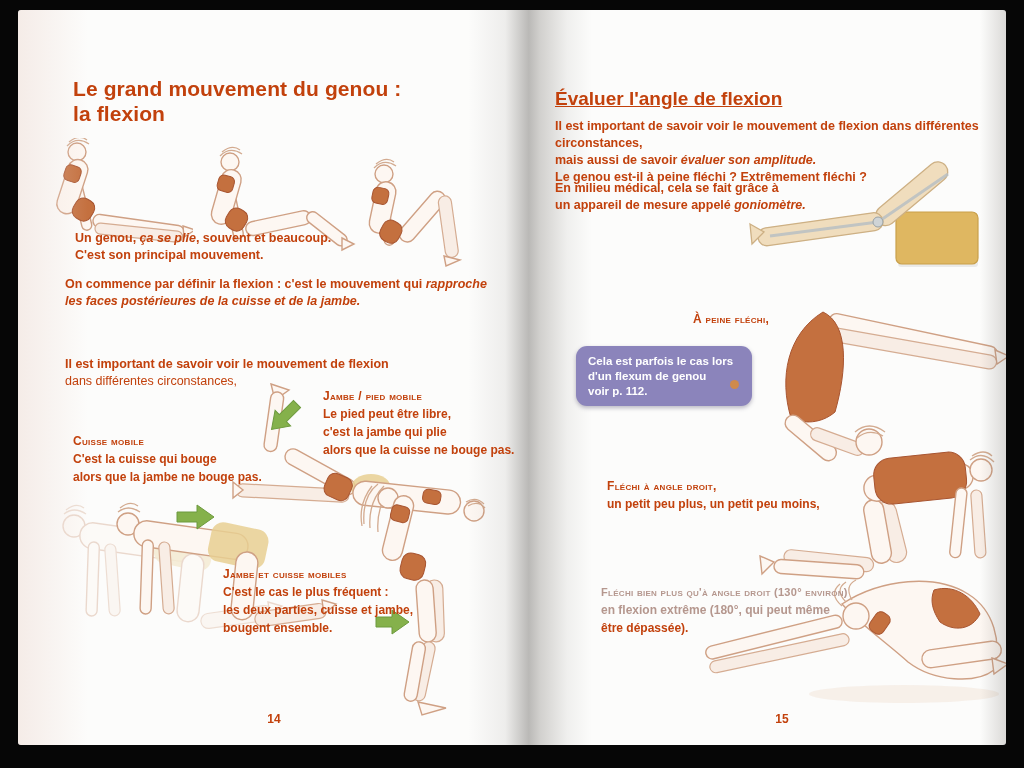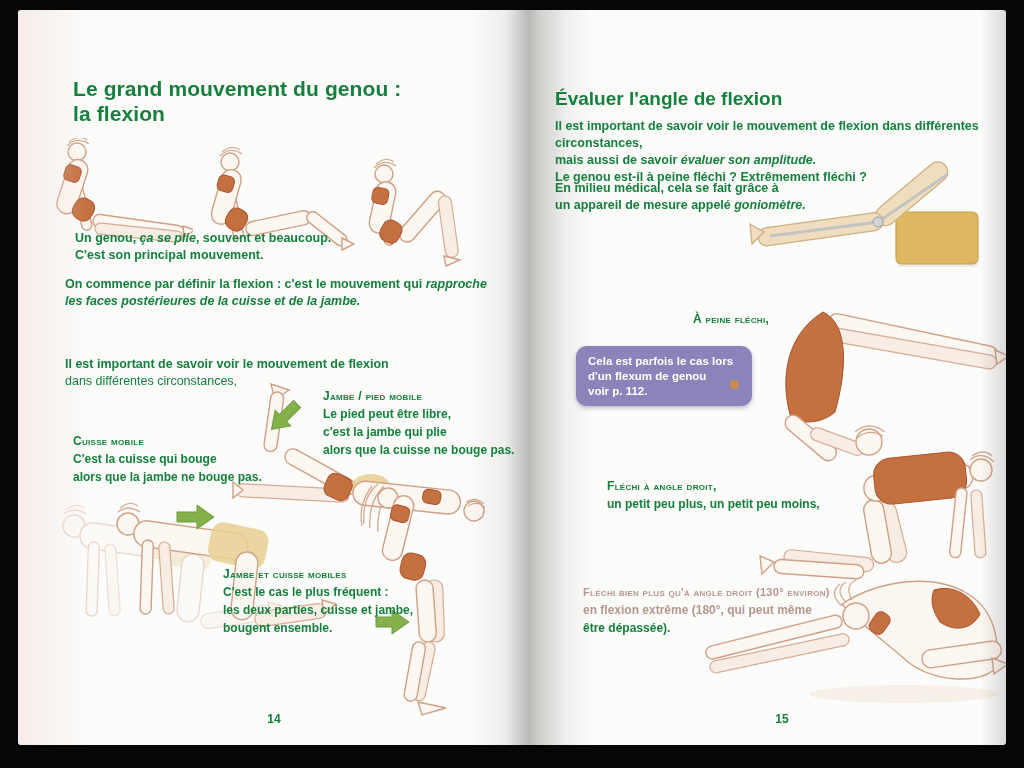--- a/index.html
+++ b/index.html
@@ -9,23 +9,23 @@
           background:#fcfcfb; border-radius:3px; overflow:hidden; }
   
   .book::before { content:""; position:absolute; left:0; top:0; bottom:0; width:70px;
           background:linear-gradient(90deg, rgba(238,220,212,.5), rgba(238,220,212,0)); pointer-events:none; z-index:4;}
   .book::after { content:""; position:absolute; right:0; top:0; bottom:0; width:26px;
           background:linear-gradient(270deg, rgba(120,115,110,.25), rgba(120,115,110,0)); pointer-events:none; z-index:4;}
   .gutter { position:absolute; left:450px; top:0; width:124px; height:735px; z-index:3; pointer-events:none;
           background:linear-gradient(90deg, rgba(110,105,100,0) 0%, rgba(110,105,100,.10) 30%,
                      rgba(95,92,88,.42) 49%, rgba(110,106,100,.30) 58%, rgba(130,126,120,.10) 80%, rgba(130,126,120,0) 100%); }
   .abs { position:absolute; }
-  .txt { color:#15803d; z-index:5; }
+  .txt { color:#c2410c; z-index:5; }
   h1.left-title { font-size:21px; line-height:25px; font-weight:bold; letter-spacing:.1px; }
-  h2.right-title { font-size:19px; font-weight:bold; }
+  h2.right-title { font-size:19px; font-weight:bold;text-decoration:underline; }
   h3.section-title { font-size:17px; font-weight:bold; }
   .body-txt { font-size:12.5px; line-height:17px; font-weight:bold; }
   .body-sm { font-size:12px; line-height:16px; font-weight:bold; }
   .it { font-style:italic; }
   .cap-label { font-variant:small-caps; font-weight:bold; font-size:12px; letter-spacing:.3px; line-height:15px; }
   .pagenum { font-size:12px; font-weight:bold; text-align:center; width:40px; }
   .callout { background:#8b84bb; border-radius:11px; color:#ffffff; padding:8px 12px 7px 12px;
              width:176px; box-shadow:0 2px 4px rgba(60,55,90,.35); z-index:6; }
   .callout div { font-size:11.5px; line-height:15px; font-weight:bold; }
   .dot { width:9px; height:9px; border-radius:50%; background:#cf8a4c; z-index:7; }
@@ -235,21 +235,21 @@
     <rect class="skin2" x="-10" y="0" width="20" height="62" rx="10" transform="translate(130,74) rotate(-14)"></rect>
     <rect class="skin" x="-10" y="0" width="20" height="64" rx="10" transform="translate(118,72) rotate(-10)"></rect>
     <rect class="skin" x="0" y="-13" width="110" height="26" rx="13" transform="translate(110,62) rotate(-8)"></rect>
     <rect class="garm" x="0" y="0" width="92" height="46" rx="17" transform="translate(118,32) rotate(-6)"></rect>
     <rect class="skin2" x="-5.5" y="0" width="11" height="68" rx="5.5" transform="translate(222,62) rotate(-4)"></rect>
     <rect class="skin" x="-5.5" y="0" width="11" height="70" rx="5.5" transform="translate(208,60) rotate(6)"></rect>
     <circle class="skin" cx="227" cy="42" r="11"></circle>
     <path class="hair" d="M216 32 Q228 22 240 34 M218 28 Q230 20 238 28"></path>
   </svg>
 
-  <p class="abs" style="left:565px; top:572px; z-index:5;">
+  <p class="abs" style="left:583px; top:572px; z-index:5;">
     <span class="faded-caps">Fléchi bien plus qu'à angle droit (130° environ)</span><br>
     <span class="body-sm faded" style="font-weight:bold;">en flexion extrême (180°, qui peut même</span><br>
     <span class="body-sm txt">être dépassée).</span>
   </p>
 
   <svg class="abs" style="left:676px; top:552px; z-index:1;" width="330" height="152" viewBox="0 0 330 152">
     <ellipse cx="210" cy="132" rx="95" ry="9" fill="#f3e6da" opacity="0.55"></ellipse>
     <rect class="skin2" x="0" y="-6" width="142" height="12" rx="6" transform="translate(16,106) rotate(-12)"></rect>
     <rect class="skin" x="0" y="-6.5" width="140" height="13" rx="6.5" transform="translate(12,92) rotate(-14)"></rect>
     <path class="skin" d="M148 42 C188 16 242 12 274 32 C300 48 308 80 300 108 C282 122 240 120 214 100 C194 82 166 62 148 42 Z"></path>

